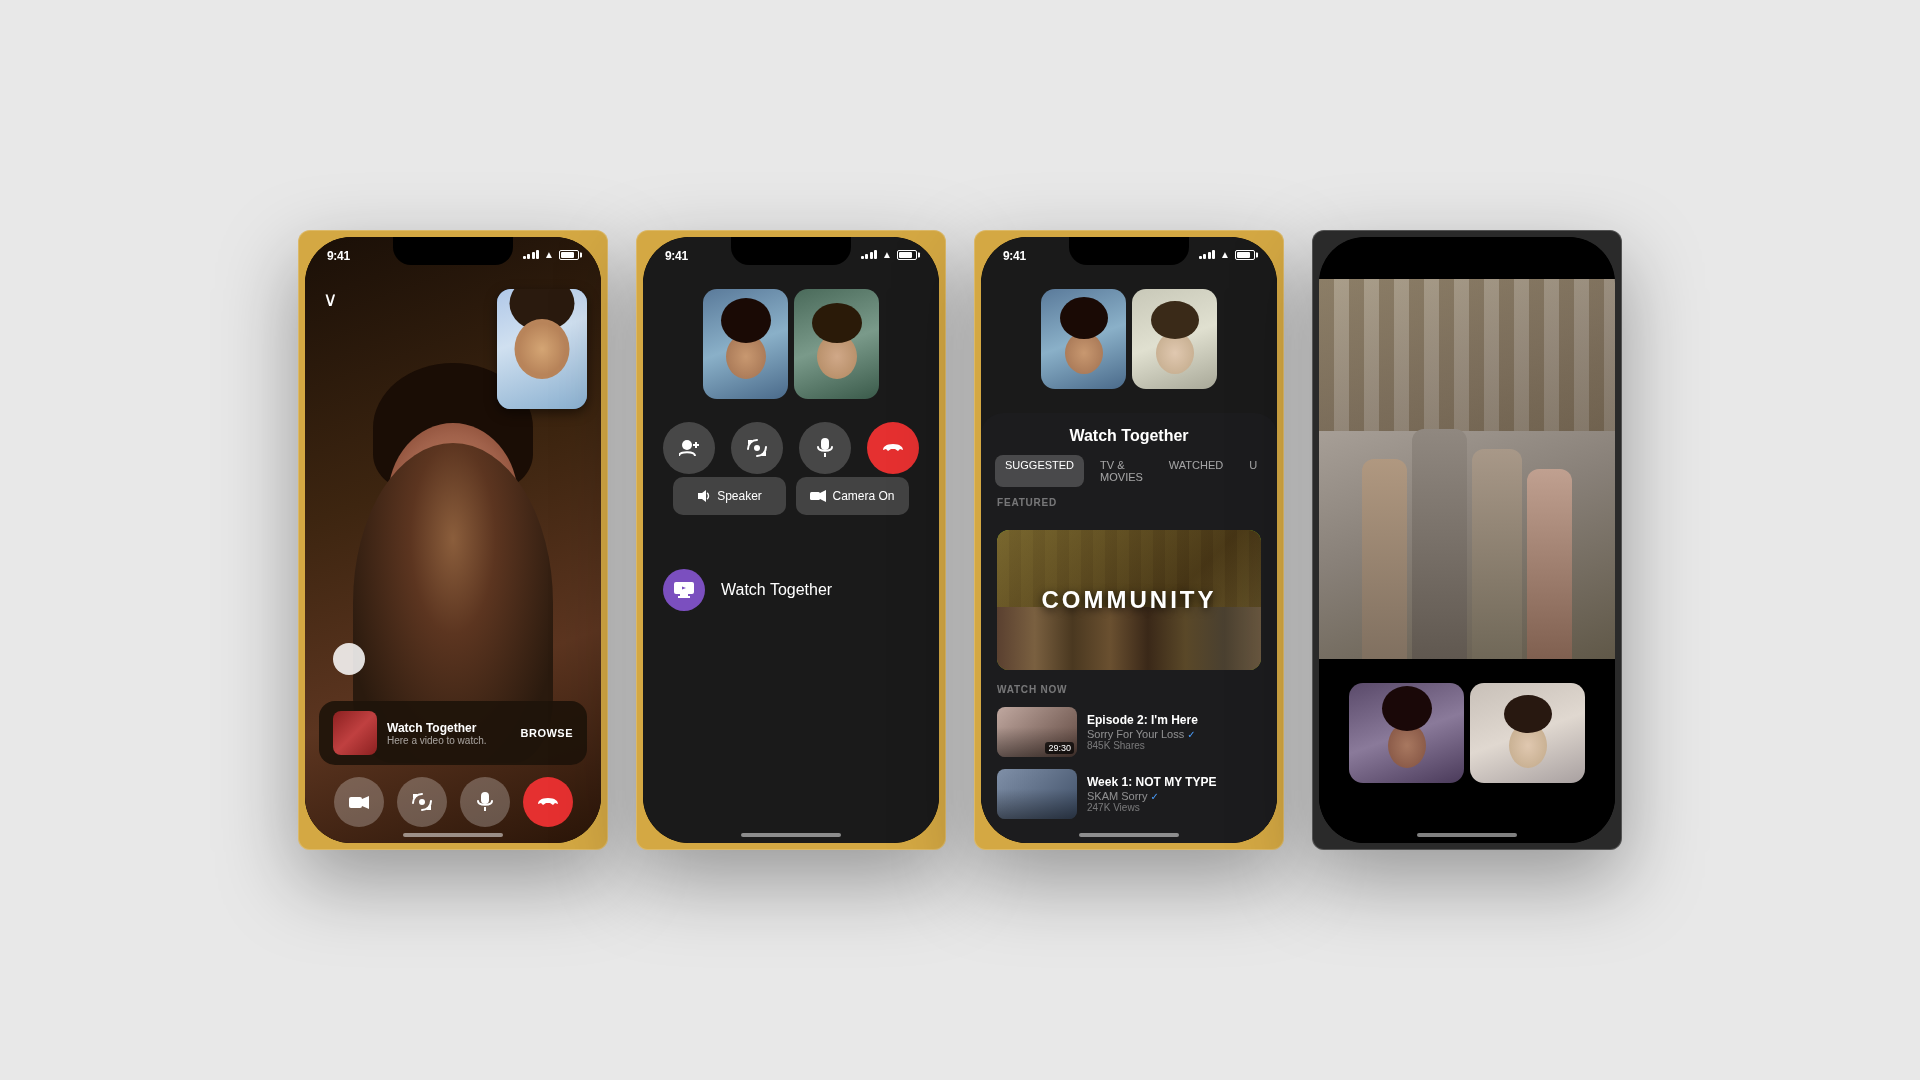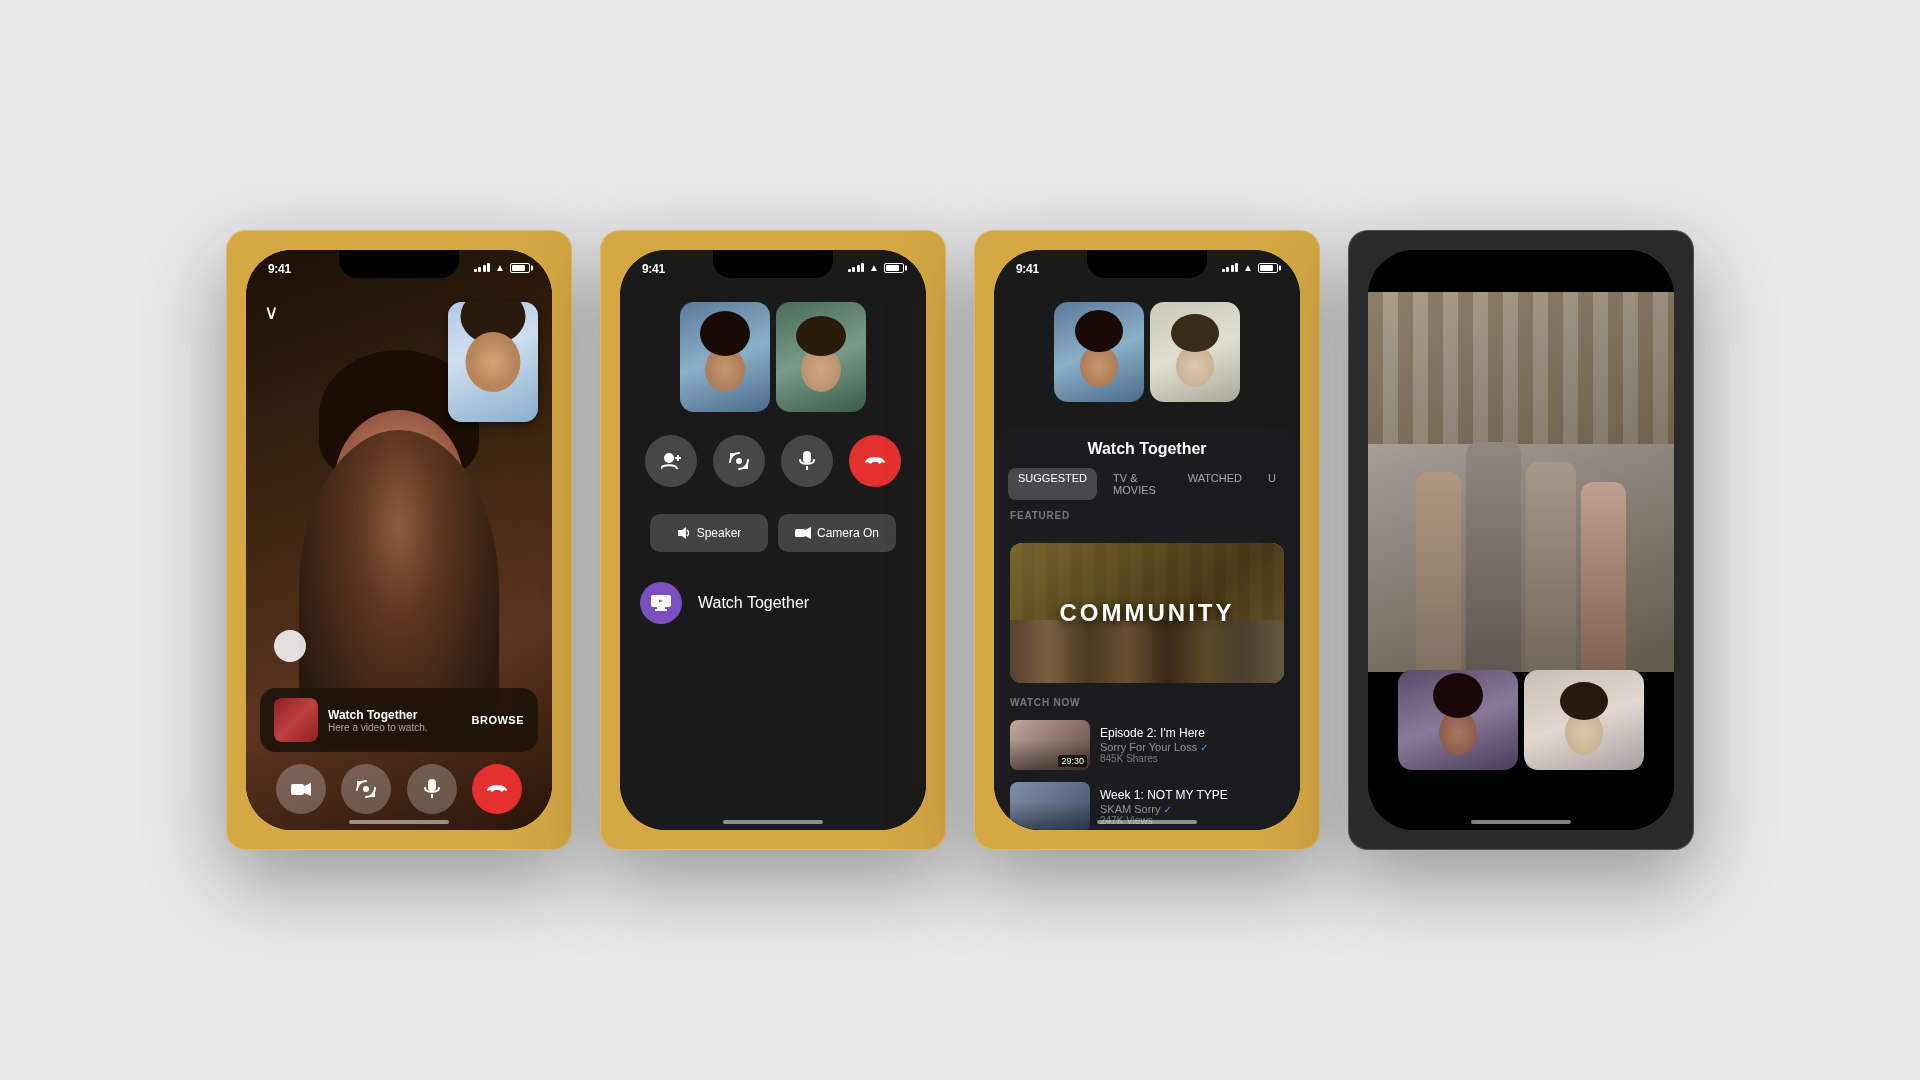--- a/index.html
+++ b/index.html
@@ -16,25 +16,25 @@
     .phones-container {
       display: flex;
       gap: 28px;
       align-items: center;
       padding: 40px;
     }
 
     
     .phone {
       position: relative;
-      width: 346px;
+      width: 310px;
       height: 620px;
       background: #d4a843;
-      border-radius: 20px;
-      padding: 20px;
+      border-radius: 12px;
+      padding: 7px;
       box-shadow: 0 30px 80px rgba(0,0,0,0.35), inset 0 0 0 1px rgba(255,255,255,0.2);
     }
     .phone-inner {
       width: 100%;
       height: 100%;
       background: #000;
       border-radius: 46px;
       overflow: hidden;
       position: relative;
     }
@@ -287,21 +287,21 @@
     }
     .ctrl2-btn-end {
       width: 52px; height: 52px;
       border-radius: 50%;
       background: #e53030;
       display: flex; align-items: center; justify-content: center;
       color: white; font-size: 18px;
     }
     .phone2-options-row {
       position: absolute;
-      top: 264px;
+      top: 240px;
       left: 30px; right: 30px;
       display: flex;
       gap: 10px;
     }
     .option-pill {
       flex: 1;
       height: 38px;
       background: rgba(255,255,255,0.18);
       border-radius: 10px;
       display: flex;
@@ -487,21 +487,21 @@
       position: absolute;
       bottom: 3px;
       right: 3px;
       background: rgba(0,0,0,0.7);
       color: white;
       font-size: 9px;
       padding: 1px 3px;
       border-radius: 3px;
     }
     .video-info { flex: 1; }
-    .video-title { color: white; font-size: 12px; font-weight: 400; line-height: 1.3; }
+    .video-title { color: white; font-size: 12px; font-weight: 700; line-height: 1.3; }
     .video-channel { color: rgba(255,255,255,0.5); font-size: 11px; display: flex; align-items: center; gap: 3px; }
     .video-views { color: rgba(255,255,255,0.4); font-size: 10px; }
 
     
     .phone4-screen {
       position: absolute;
       top: 0; left: 0; right: 0; bottom: 0;
       background: #000;
       border-radius: 46px;
       overflow: hidden;

